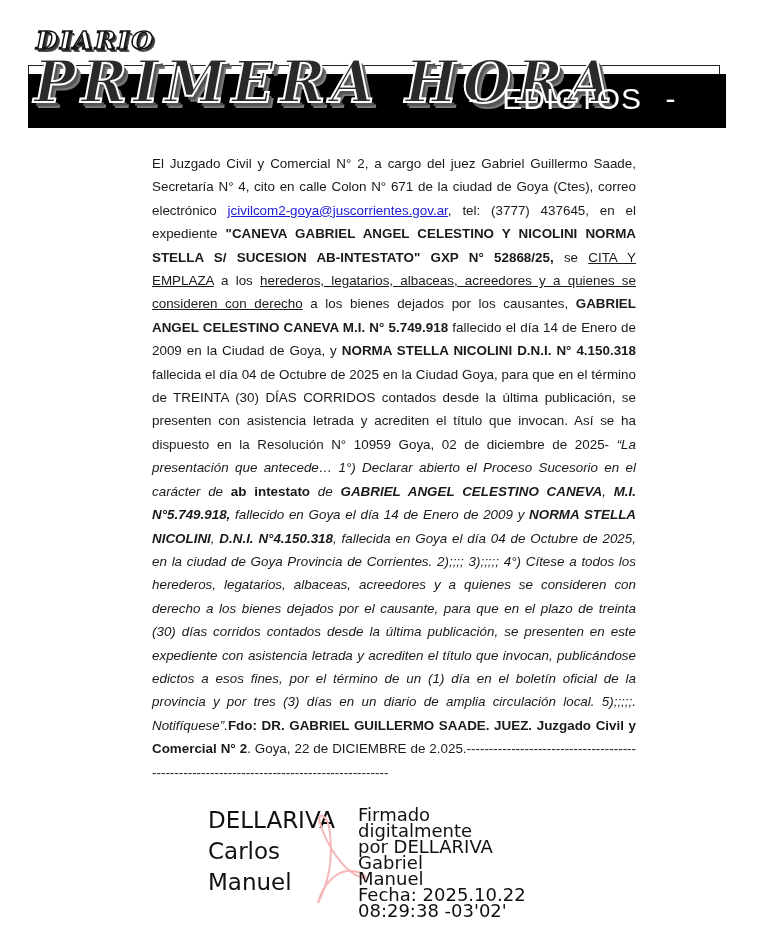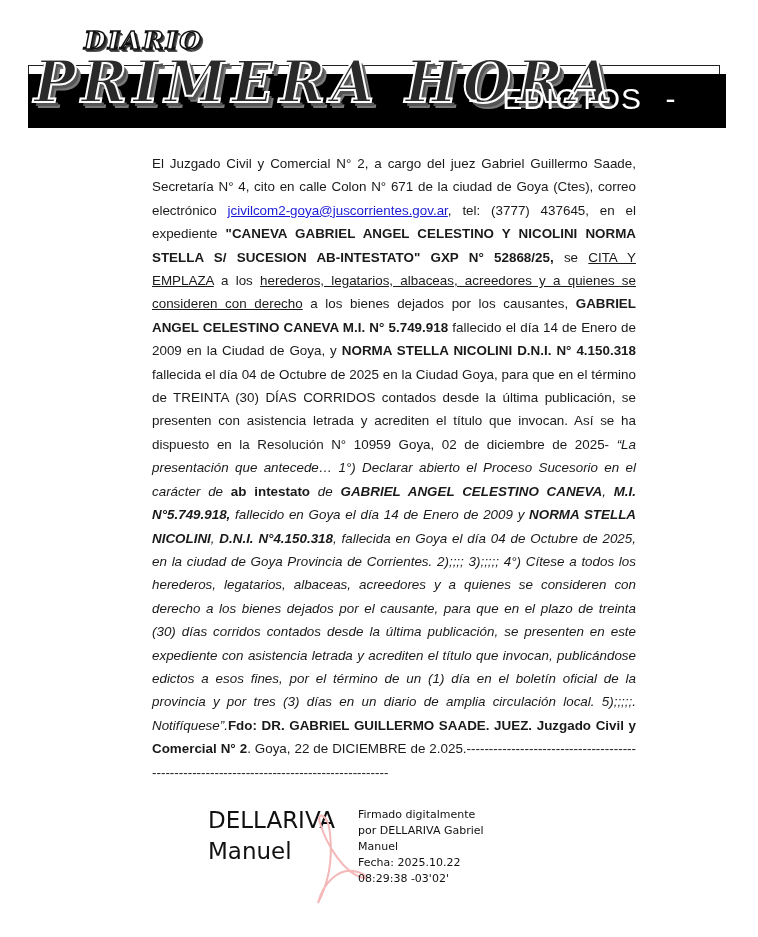--- a/index.html
+++ b/index.html
@@ -1,51 +1,52 @@
 <!DOCTYPE html>
 <html><head>
 <meta charset="utf-8">
 <style>
   html, body { margin:0; padding:0; background:#ffffff; }
   body { width:758px; height:937px; position:relative; overflow:hidden; font-family:"Liberation Sans", sans-serif; color:#111; }
   .masthead { position:absolute; left:28px; top:24px; width:698px; height:104px; }
   .date-box { position:absolute; left:0; top:1px; width:692px; height:44px; border:1.5px solid #222; background:#fff; box-sizing:border-box;margin-top:40px; }
   .date-text { position:absolute; right:8px; top:9px; font-weight:bold; font-size:22px; letter-spacing:0.2px; color:#111; }
   .black-band { position:absolute; left:0; top:50px; width:698px; height:54px; background:#000; }
-  .diario { position:absolute; left:8px; top:2px; font-family:"DejaVu Serif", serif; font-weight:bold; font-style:italic; font-size:25px; letter-spacing:2px; color:#fff; -webkit-text-stroke:1.5px #111; text-shadow:2px 2px 0 #333, 3px 3px 0 #555;margin-left:48px; }
+  .diario { position:absolute; left:8px; top:2px; font-family:"DejaVu Serif", serif; font-weight:bold; font-style:italic; font-size:25px; letter-spacing:2px; color:#fff; -webkit-text-stroke:1.5px #111; text-shadow:2px 2px 0 #333, 3px 3px 0 #555; }
   .primera { position:absolute; left:6px; top:28px; font-family:"DejaVu Serif", serif; font-weight:bold; font-style:italic; font-size:55px; letter-spacing:6px; line-height:60px; color:#2a2a2a; -webkit-text-stroke:2px #fff; text-shadow:3px 4px 0 #555, 5px 6px 0 #777; transform:scaleY(1.05); }
   .edictos { position:absolute; left:440px; top:58px; width:250px; text-align:left; color:#fff; font-size:30px; letter-spacing:1px; word-spacing:14px; }
   .content { position:absolute; left:152px; top:152px; width:484px; font-size:13.4px; line-height:23.4px; text-align:justify; color:#1a1a1a; }
   .content a { color:#1a1ad6; text-decoration:underline; }
   .u { text-decoration:underline; }
   .b { font-weight:bold; }
   .i { font-style:italic; }
   .sig { position:absolute; left:208px; top:803px; width:320px; height:110px; }
   .sig-name { position:absolute; left:0; top:2px; font-family:"DejaVu Sans", sans-serif; font-size:23px; line-height:31px; color:#111; }
   .sig-logo { position:absolute; left:100px; top:0px; width:60px; height:105px; }
-  .sig-details { position:absolute; left:150px; top:4px; font-family:"DejaVu Sans", sans-serif; font-size:11px; line-height:16px; color:#111; }
+  .sig-details { position:absolute; left:150px; top:4px; font-family:"DejaVu Sans", sans-serif; font-size:18px; line-height:16px; color:#111; }
 </style>
 </head>
 <body>
 
 <div class="masthead">
   <div class="date-box">
     <span class="date-text">MARTES 17 DE FEBRERO DE 2026</span>
   </div>
   <div class="black-band"></div>
   <div class="diario">DIARIO</div>
   <div class="primera">PRIMERA HORA</div>
   <div class="edictos">- EDICTOS -</div>
 </div>
 
 <div class="content"><span>El Juzgado Civil y Comercial N° 2, a cargo del juez Gabriel Guillermo Saade, Secretaría N° 4, cito en calle Colon N° 671 de la ciudad de Goya (Ctes), correo electrónico </span><a>jcivilcom2-goya@juscorrientes.gov.ar</a><span>, tel: (3777) 437645, en el expediente </span><span class="b">"CANEVA GABRIEL ANGEL CELESTINO Y NICOLINI NORMA STELLA S/ SUCESION AB-INTESTATO" GXP N° 52868/25,</span><span> se </span><span class="u">CITA Y EMPLAZA</span><span> a los </span><span class="u">herederos, legatarios, albaceas, acreedores y a quienes se consideren con derecho</span><span> a los bienes dejados por los causantes, </span><span class="b">GABRIEL ANGEL CELESTINO CANEVA M.I. N° 5.749.918</span><span> fallecido el día 14 de Enero de 2009 en la Ciudad de Goya, y </span><span class="b">NORMA STELLA NICOLINI D.N.I. N° 4.150.318</span><span> fallecida el día 04 de Octubre de 2025 en la Ciudad Goya, para que en el término de TREINTA (30) DÍAS CORRIDOS contados desde la última publicación, se presenten con asistencia letrada y acrediten el título que invocan. Así se ha dispuesto en la Resolución N° 10959 Goya, 02 de diciembre de 2025- </span><span class="i">“La presentación que antecede… 1°) Declarar abierto el Proceso Sucesorio en el carácter de </span><span class="i b" style="font-style:normal">ab intestato</span><span class="i"> de </span><span class="i b">GABRIEL ANGEL CELESTINO CANEVA</span><span class="i">, </span><span class="i b">M.I. N°5.749.918,</span><span class="i"> fallecido en Goya el día 14 de Enero de 2009 y </span><span class="i b">NORMA STELLA NICOLINI</span><span class="i">, </span><span class="i b">D.N.I. N°4.150.318</span><span class="i">, fallecida en Goya el día 04 de Octubre de 2025, en la ciudad de Goya Provincia de Corrientes. 2);;;; 3);;;;; 4°) Cítese a todos los herederos, legatarios, albaceas, acreedores y a quienes se consideren con derecho a los bienes dejados por el causante, para que en el plazo de treinta (30) días corridos contados desde la última publicación, se presenten en este expediente con asistencia letrada y acrediten el título que invocan, publicándose edictos a esos fines, por el término de un (1) día en el boletín oficial de la provincia y por tres (3) días en un diario de amplia circulación local. 5);;;;;. Notifíquese”.</span><span class="b">Fdo: DR. GABRIEL GUILLERMO SAADE. JUEZ. Juzgado Civil y Comercial N° 2</span><span>. Goya, 22 de DICIEMBRE de 2.025.-------------------------------------------------------------------------------------------</span></div>
 
 <div class="sig">
   <div class="sig-name">
     <div>DELLARIVA</div>
+    <div>Carlos</div>
     <div>Manuel</div>
   </div>
   <svg class="sig-logo" viewBox="0 0 60 105">
     <path d="M10 100 C 20 80, 25 60, 22 30 C 20 10, 8 8, 12 20 C 18 40, 35 70, 55 75 C 60 76, 58 70, 45 68 C 30 66, 15 80, 10 100 Z" fill="none" stroke="#f4b8b8" stroke-width="2"></path>
   </svg>
   <div class="sig-details">
     <div>Firmado digitalmente</div>
     <div>por DELLARIVA Gabriel</div>
     <div>Manuel</div>
     <div>Fecha: 2025.10.22</div>

